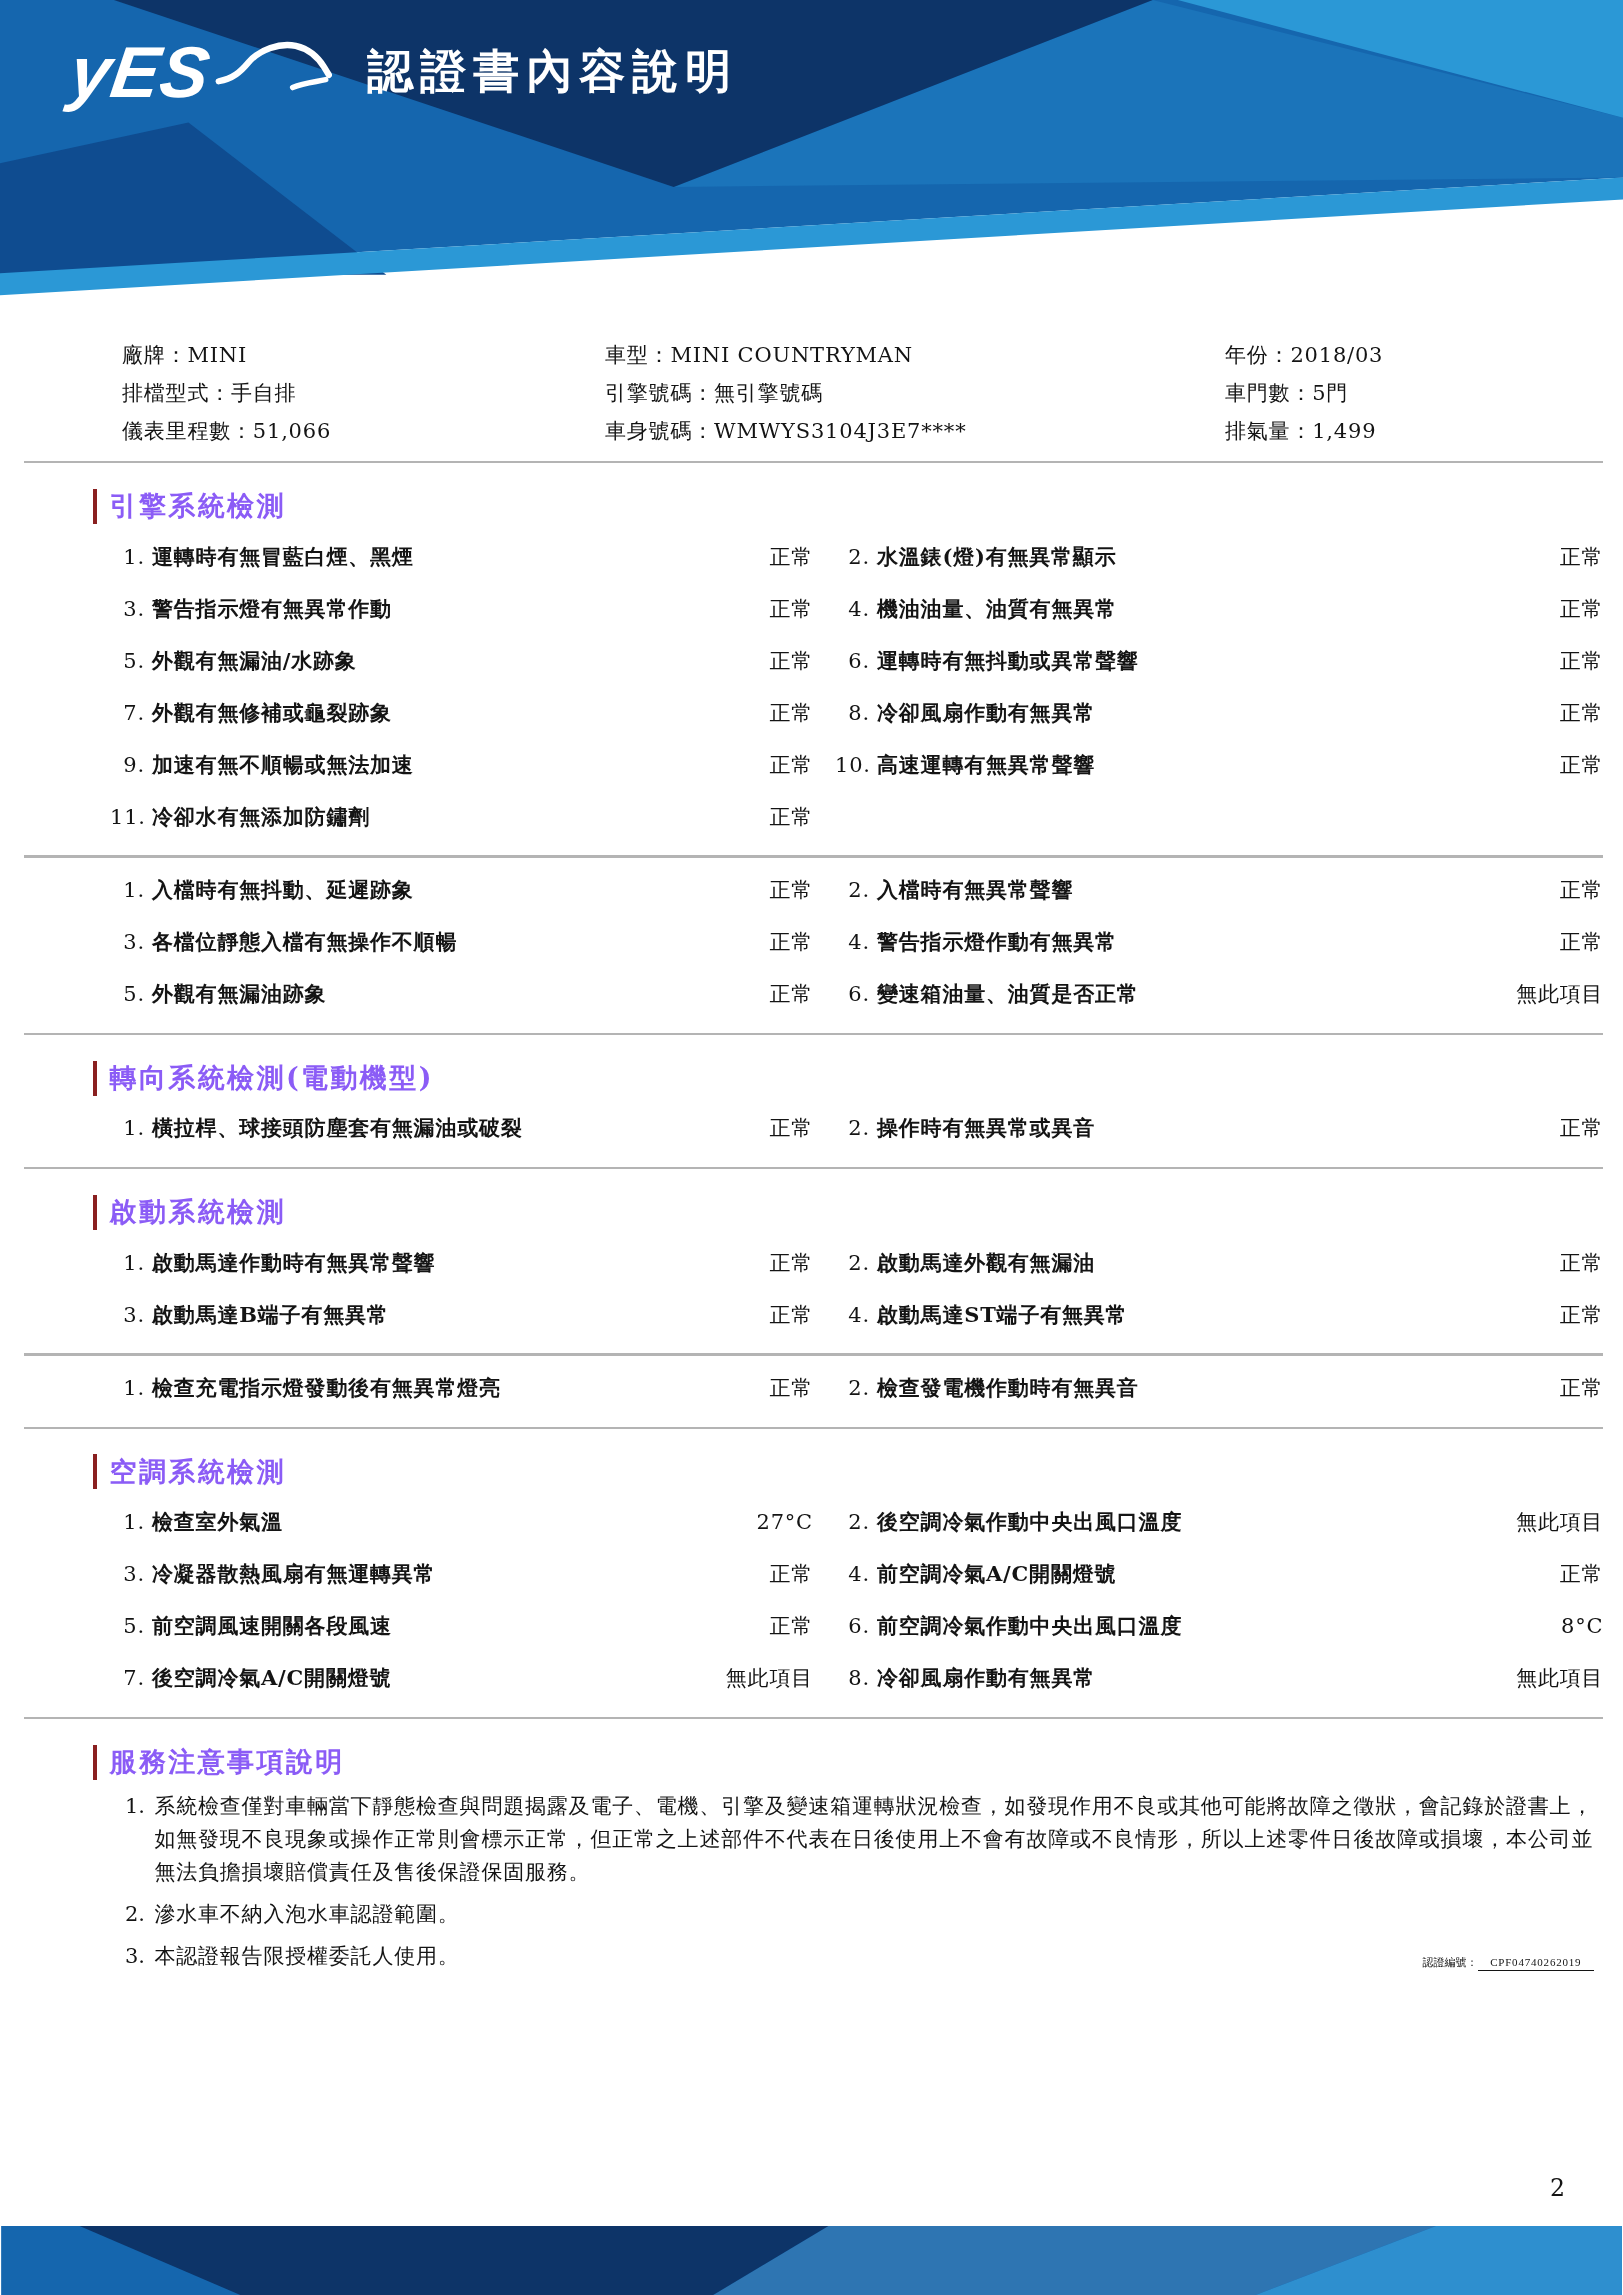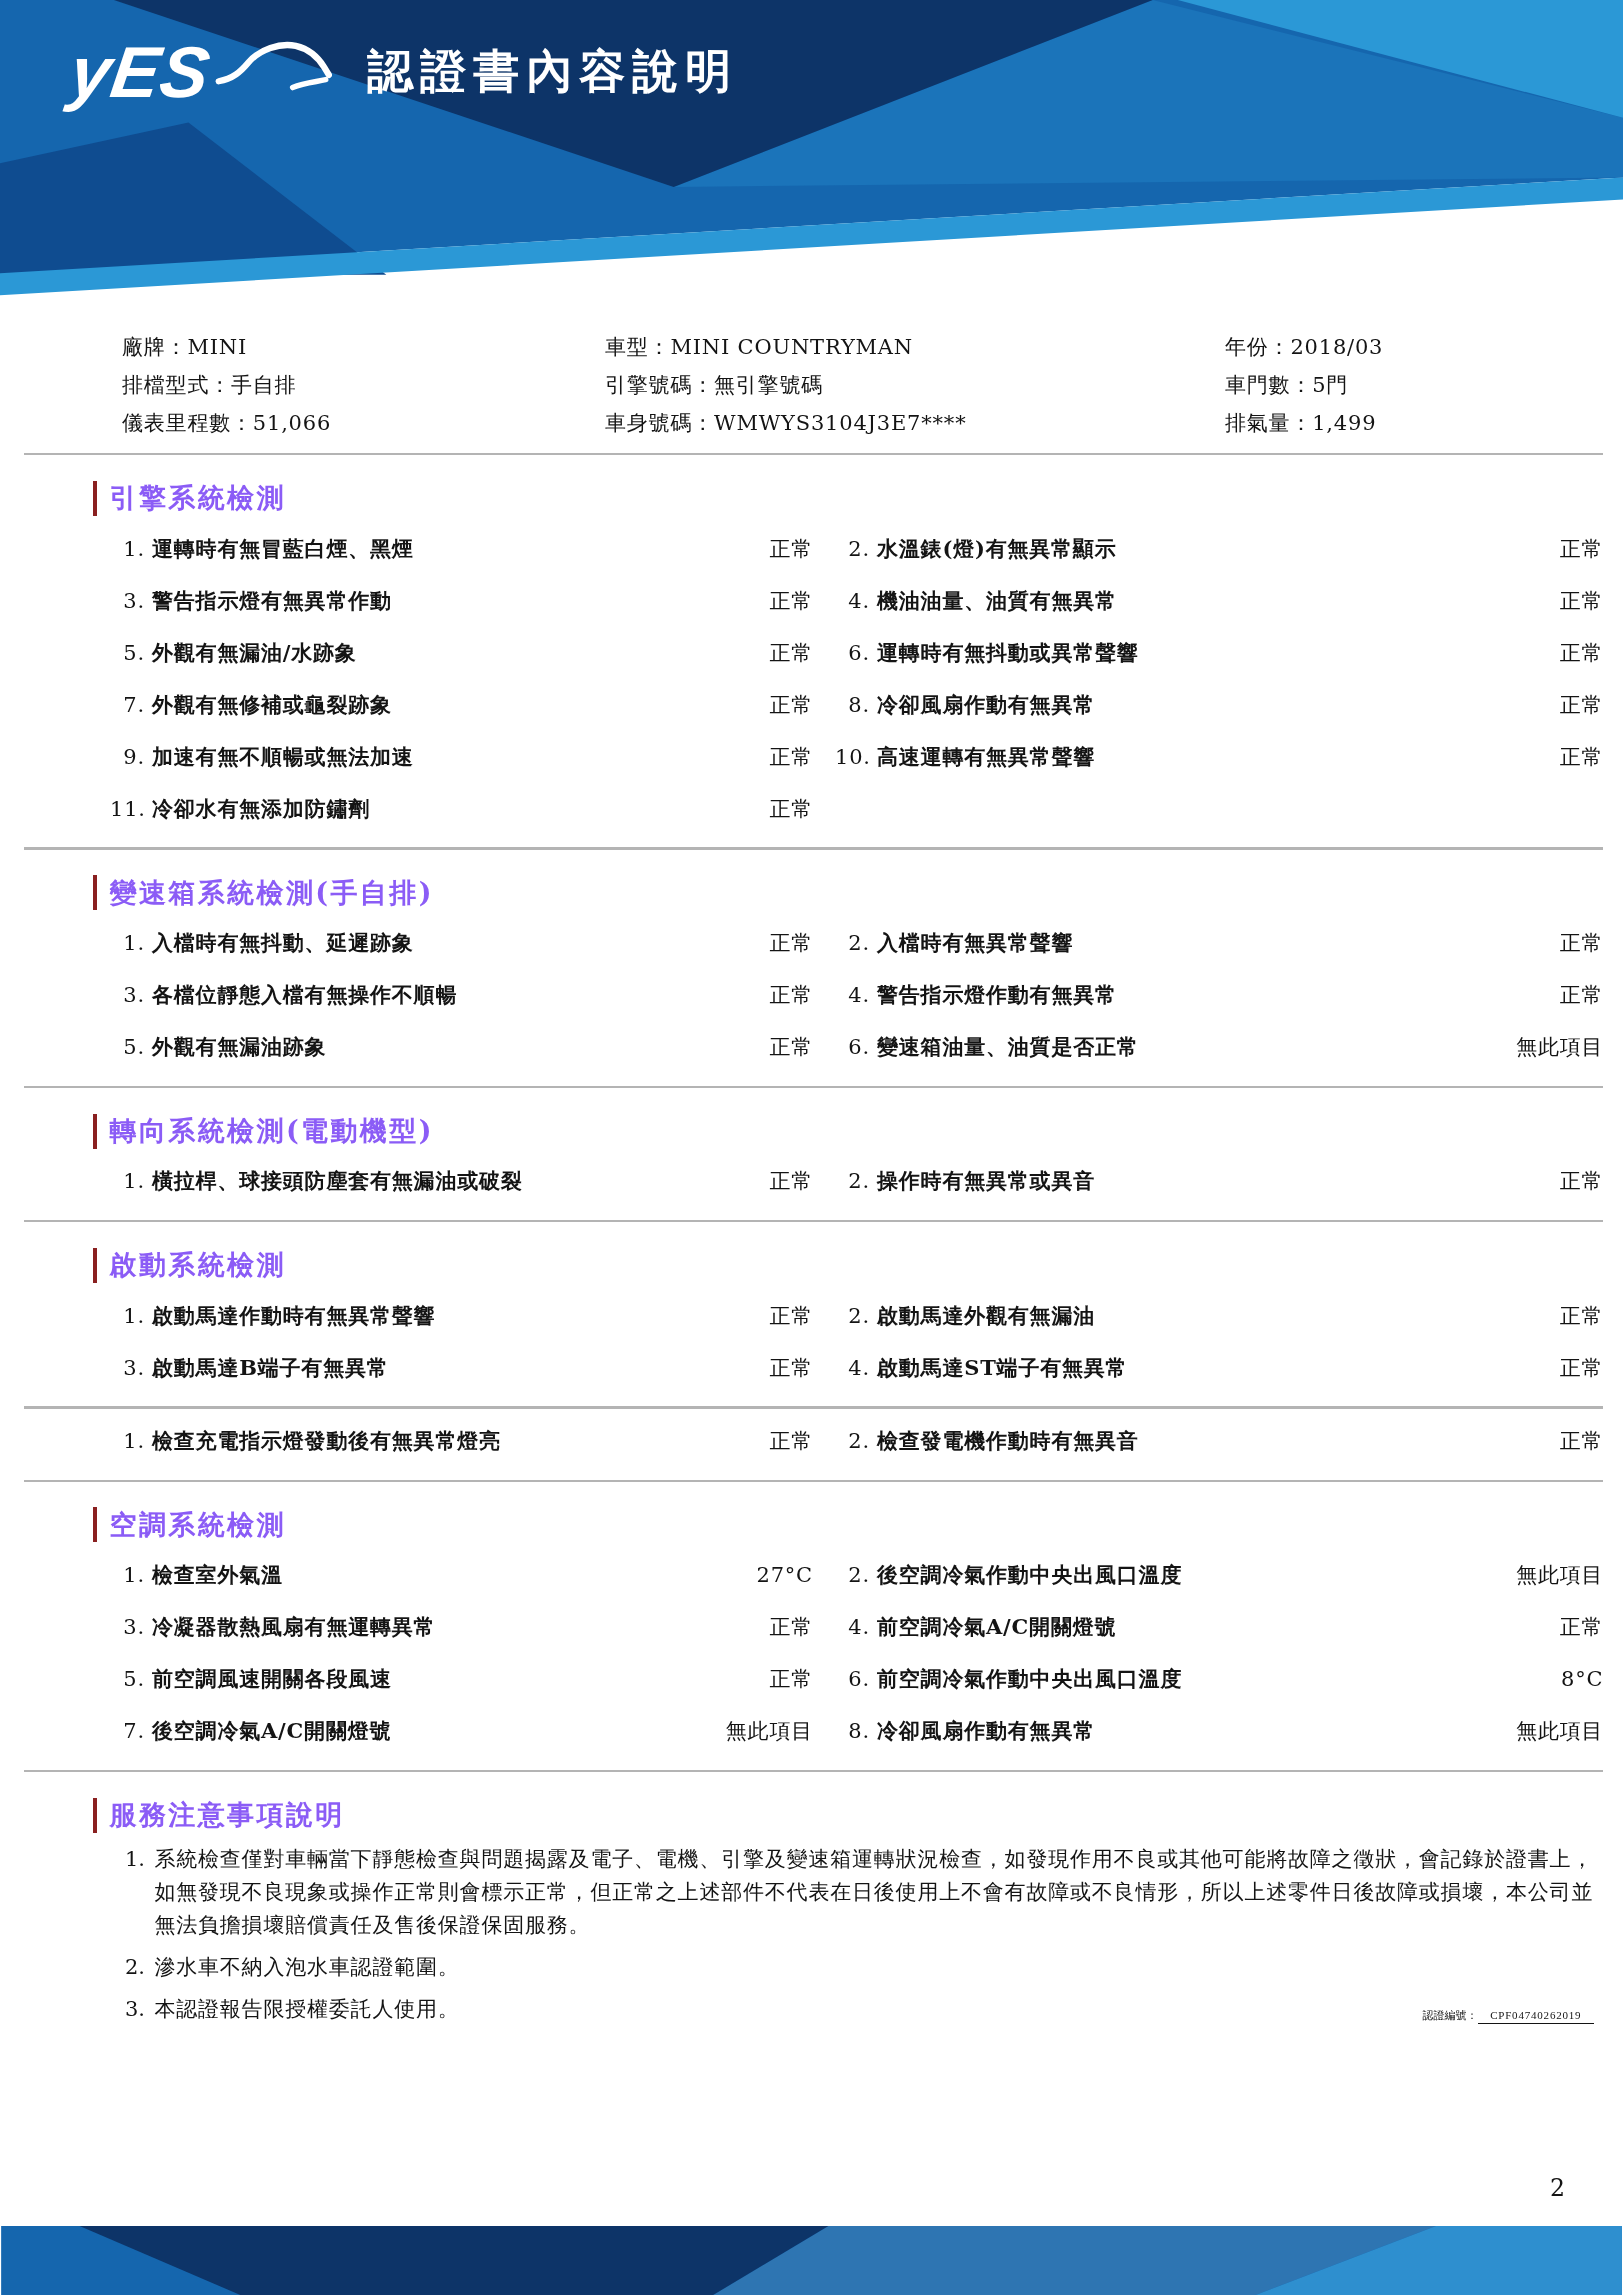--- a/index.html
+++ b/index.html
@@ -16,21 +16,21 @@
     font-family:"Liberation Sans","DejaVu Sans",sans-serif;
     font-weight:bold; font-style:italic; font-size:72px; line-height:1;
     letter-spacing:0.8px; transform:skewX(-8deg);
   }
   .car-glyph { margin-left:4.7px; margin-top:-11px; }
   .doc-title {
     font-family:"Liberation Sans","DejaVu Sans",sans-serif;
     font-weight:bold; font-size:46px; letter-spacing:7px; margin-left:35px;text-align:right;
   }
   
-  .content { position:absolute; top:0; left:0; width:1623px; padding-top:325px; box-sizing:border-box; }
+  .content { position:absolute; top:8px; left:0; width:1623px; padding-top:325px; box-sizing:border-box; }
   .vehicle-info {
     display:grid; grid-template-columns:483px 620px auto;
     padding:3.1px 23.6px 0 122px; font-size:21px;
   }
   .v-col { display:flex; flex-direction:column; }
   .v-field { height:38px; line-height:38px; white-space:nowrap; letter-spacing:0.8px; }
   .sep { height:2.4px; background:#b4b4b4; margin:11px 20.4px 0 23.6px; }
   .section-title { display:flex; align-items:center; margin:25px 0 0 93px; }
   .accent-bar { width:3.9px; height:35px; background:#8a2020; margin-right:12.6px; flex:0 0 auto; }
   .section-title-text { color:#8b5cf6; font-size:27px; font-weight:bold; letter-spacing:2.4px; }
@@ -166,24 +166,20 @@
             </div>
             <div class="item">
               <span class="no">11.</span>
               <span class="text">冷卻水有無添加防鏽劑</span>
               <span class="result">正常</span>
             </div>
           </div>
           <div class="sep"></div>
         </section>
         <section class="check-section">
-          <div class="section-title">
-            <span class="accent-bar"></span>
-            <span class="section-title-text">變速箱系統檢測(手自排)</span>
-          </div>
           <div class="items">
             <div class="item">
               <span class="no">1.</span>
               <span class="text">入檔時有無抖動、延遲跡象</span>
               <span class="result">正常</span>
             </div>
             <div class="item">
               <span class="no">2.</span>
               <span class="text">入檔時有無異常聲響</span>
               <span class="result">正常</span>

